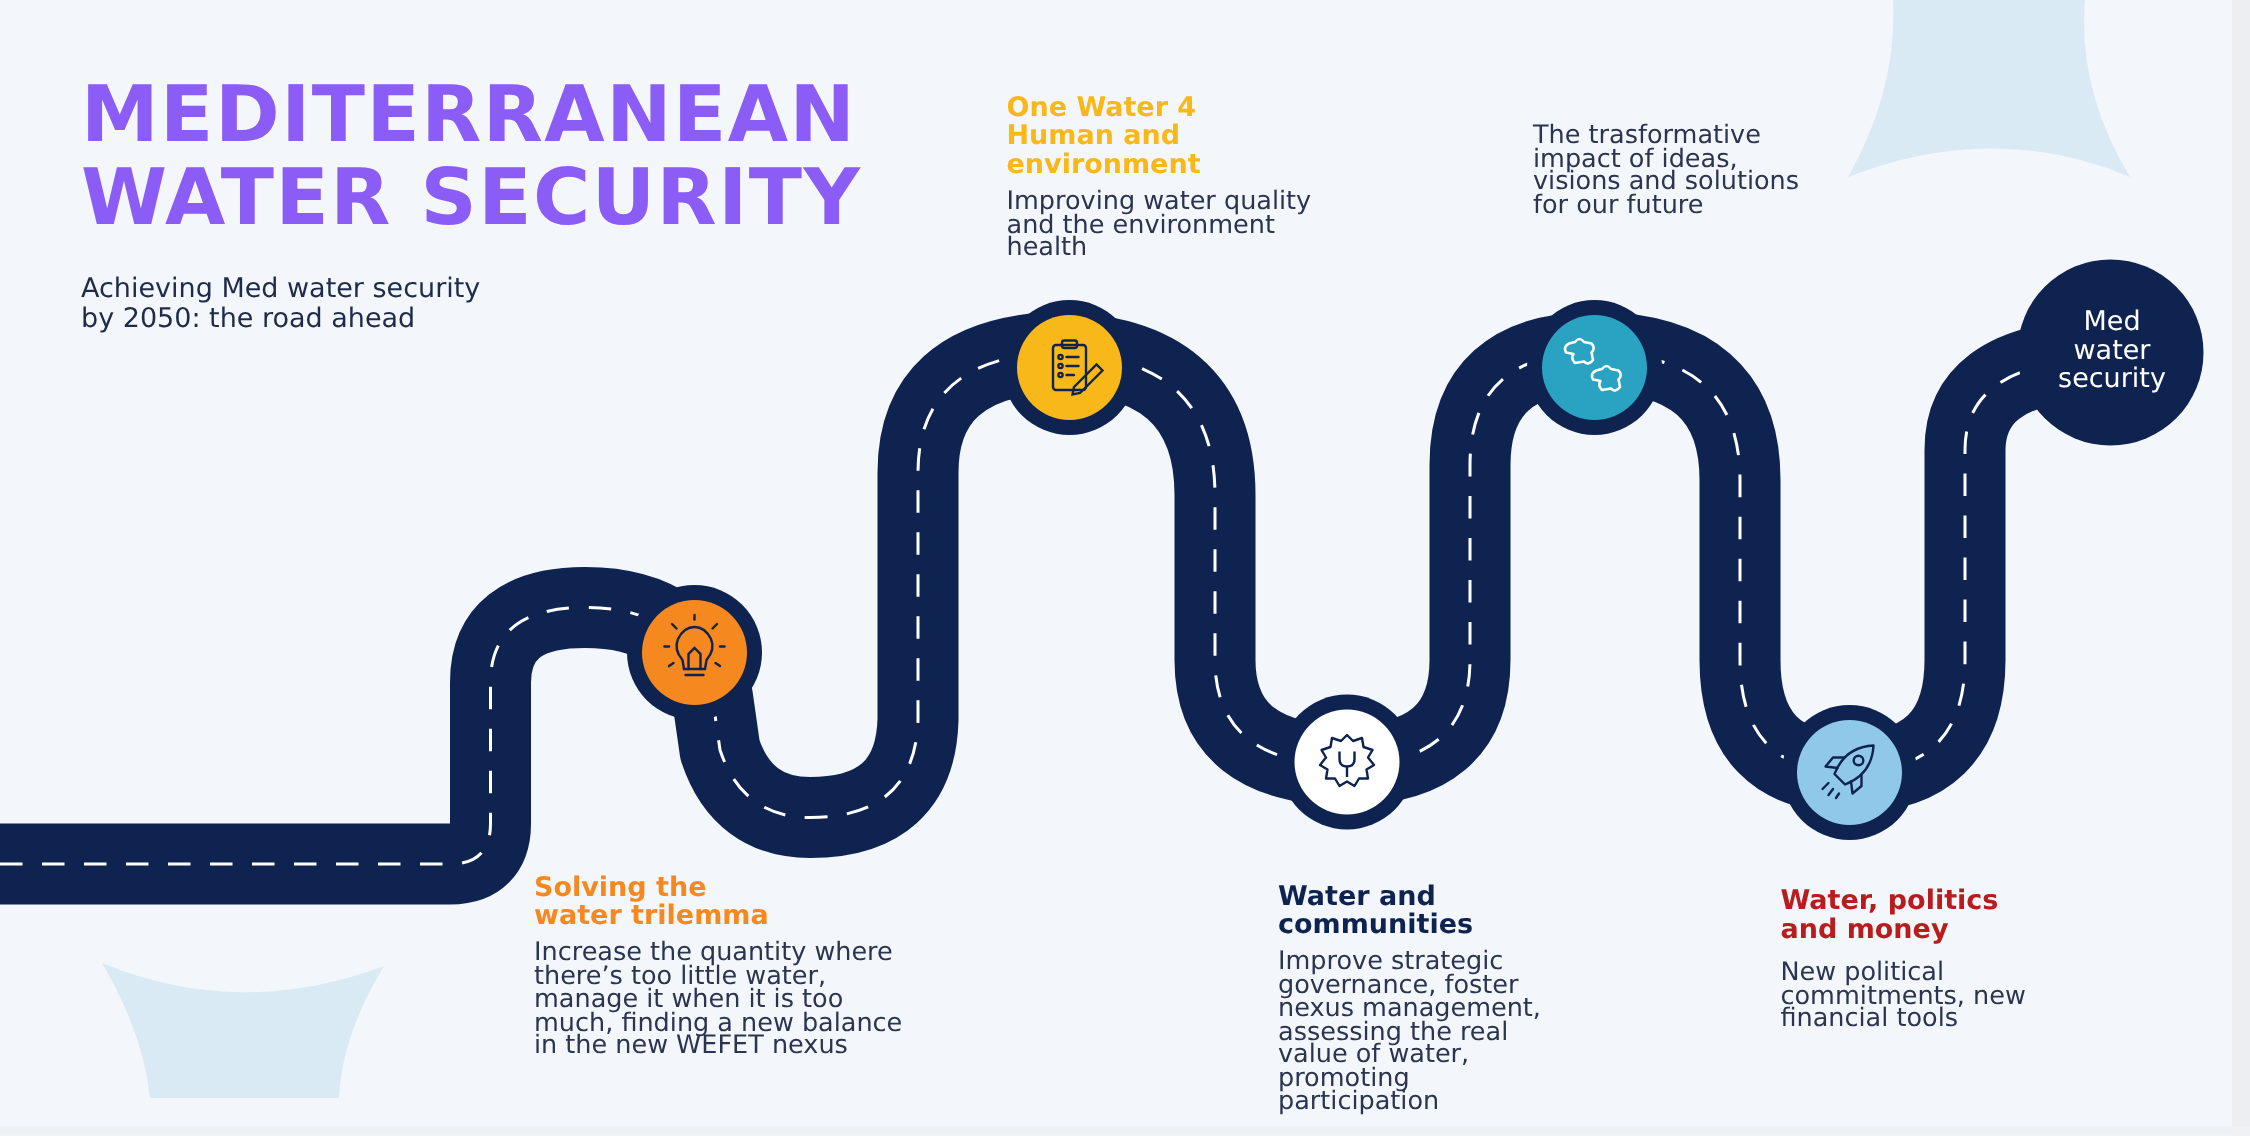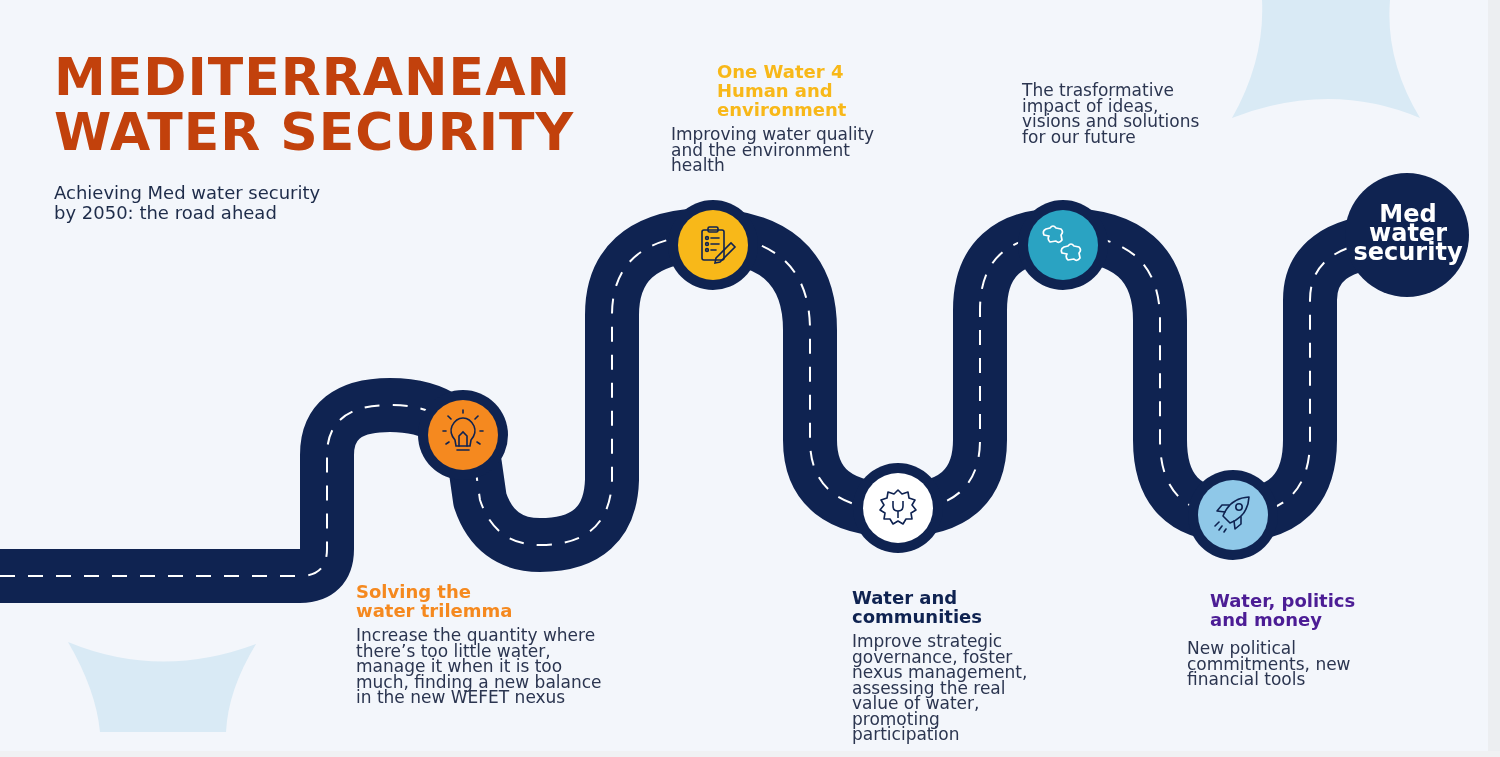--- a/index.html
+++ b/index.html
@@ -2,28 +2,28 @@
 <html><head>
 <meta charset="utf-8">
 <style>
   html, body { margin:0; padding:0; }
   body { width:1500px; height:757px; background:#f3f6fb; position:relative; overflow:hidden;
          font-family:"Liberation Sans", sans-serif; color:#0f2351; }
   .right-edge { position:absolute; right:0; top:0; width:12px; height:757px; background:#eceef1; }
   .bottom-edge { position:absolute; left:0; bottom:0; width:1500px; height:6px; background:#f0f1f3; }
   svg.road { position:absolute; left:0; top:0; }
   .title { position:absolute; left:54px; top:50px; margin:0; font-family:"DejaVu Sans", sans-serif;
-           font-weight:bold; font-size:52px; line-height:55px; letter-spacing:1px; color:#c2410c; }
+           font-weight:bold; font-size:52px; line-height:55px; letter-spacing:1px; color:#8b5cf6; }
   .subtitle { position:absolute; left:54px; top:183px; font-family:"DejaVu Sans", sans-serif;
               font-size:18px; line-height:20px; color:#1e2c4a; }
   .block { position:absolute; font-family:"DejaVu Sans", sans-serif; }
   .block h3 { margin:0; font-size:18px; line-height:19px; font-weight:bold; }
   .block p { margin:8px 0 0 0; font-size:17px; line-height:15.5px; color:#2b3550; white-space:pre-line; }
   .final-label { position:absolute; left:1346px; top:205px; width:124px; text-align:center; color:#fff;
-                 font-family:"DejaVu Sans", sans-serif; font-weight:bold; font-size:24px; line-height:19px; white-space:pre-line; }
+                 font-family:"DejaVu Sans", sans-serif; font-weight:normal; font-size:18px; line-height:19px; white-space:pre-line; }
 </style>
 </head>
 <body>
 
 <div class="right-edge"></div>
 <div class="bottom-edge"></div>
 
 <svg class="road" width="1500" height="757" viewBox="0 0 1500 757">
 
   <path d="M1262,0 L1390,0 Q1385,60 1420,118 Q1330,80 1232,118 Q1265,60 1262,0 Z" fill="#d9eaf5"></path>
@@ -129,21 +129,21 @@
   <h3 style="color:#f5891f; white-space:pre-line;">Solving the
 water trilemma</h3>
   <p>Increase the quantity where
 there’s too little water,
 manage it when it is too
 much, finding a new balance
 in the new WEFET nexus</p>
 </div>
 
 <div class="block" style="left:671px; top:62px;">
-  <h3 style="color:#f8b819; white-space:pre-line;margin-left:46px;">One Water 4
+  <h3 style="color:#f8b819; white-space:pre-line;">One Water 4
 Human and
 environment</h3>
   <p>Improving water quality
 and the environment
 health</p>
 </div>
 
 <div class="block" style="left:852px; top:588px;">
   <h3 style="color:#0f2351; white-space:pre-line;">Water and
 communities</h3>
@@ -157,21 +157,21 @@
 </div>
 
 <div class="block" style="left:1022px; top:63px;">
   <p style="margin-top:20px;">The trasformative
 impact of ideas,
 visions and solutions
 for our future</p>
 </div>
 
 <div class="block" style="left:1187px; top:591px;">
-  <h3 style="color:#4c1d95; white-space:pre-line;margin-left:23px;">Water, politics
+  <h3 style="color:#b91c1c; white-space:pre-line;">Water, politics
 and money</h3>
   <p style="margin-top:12px;">New political
 commitments, new
 financial tools</p>
 </div>
 
 <div class="final-label">Med
 water
 security</div>
 

